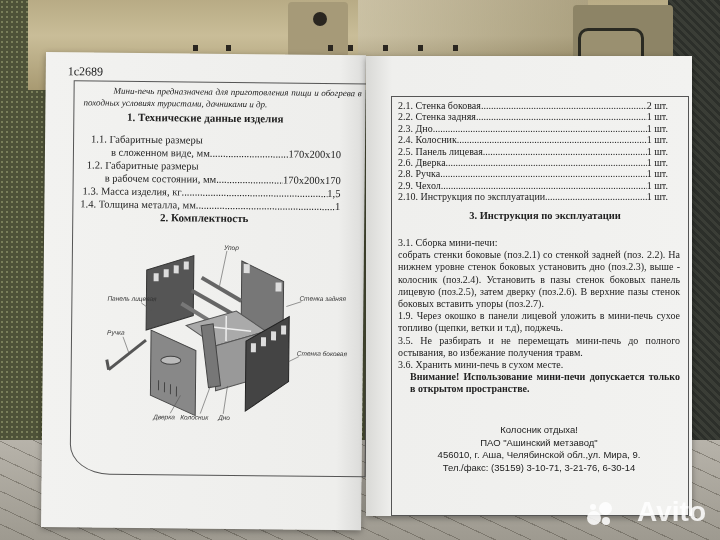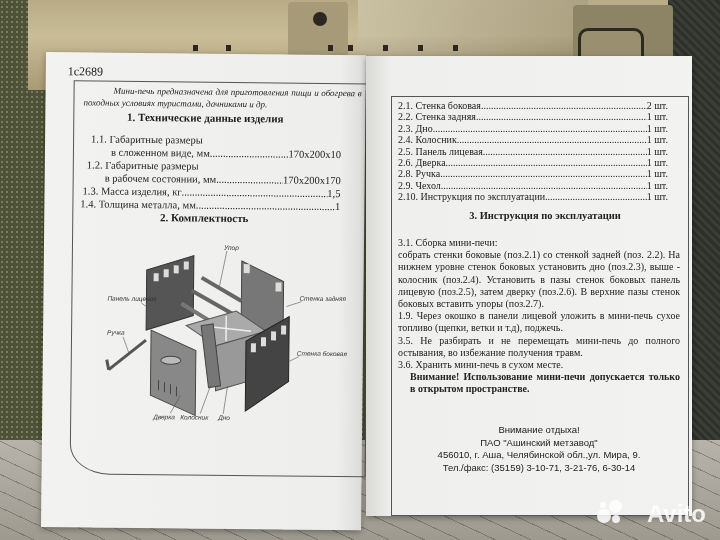--- a/index.html
+++ b/index.html
@@ -58,22 +58,22 @@
   .part-row{display:flex;white-space:nowrap;}
   .part-row .lead{flex:1;overflow:hidden;}
   .part-row .lead::after{content:"..........................................................................................................................";}
   .h3{position:absolute;left:25px;width:308px;text-align:center;font-weight:bold;font-size:10.5px;}
   .instr{position:absolute;left:32px;width:282px;font-size:10px;line-height:12.2px;text-align:justify;}
   .instr p{margin:0;}
   .warning{font-weight:bold;}
   .footer{position:absolute;left:25px;width:296px;text-align:center;
     font-family:"Liberation Sans",sans-serif;font-size:9.5px;line-height:12.5px;}
 
-  .watermark{position:absolute;right:14px;bottom:12px;display:flex;align-items:flex-start;gap:20px;
-    color:rgba(255,255,255,.85);font-family:"Liberation Sans",sans-serif;font-weight:bold;font-size:24px;}
+  .watermark{position:absolute;right:14px;bottom:12px;display:flex;align-items:flex-end;gap:20px;
+    color:rgba(255,255,255,.85);font-family:"Liberation Sans",sans-serif;font-weight:bold;font-size:28px;}
   .wm-dots{position:relative;width:30px;height:26px;}
   .wm-dots span{position:absolute;border-radius:50%;background:rgba(255,255,255,.85);}
 </style>
 </head>
 <body>
 
 <div class="bg-fabric"></div>
 <div class="bg-dark-right"></div>
 <div class="bg-metal">
   <div class="shine"></div>
@@ -240,21 +240,21 @@
   <div class="instr" style="top:181px">
     <p>3.1.  Сборка мини-печи:</p>
     <p>собрать стенки боковые (поз.2.1) со  стенкой задней (поз. 2.2). На нижнем уровне стенок боковых установить дно (поз.2.3), выше - колосник (поз.2.4). Установить в пазы стенок боковых панель лицевую (поз.2.5), затем дверку (поз.2.6). В верхние пазы стенок боковых вставить упоры (поз.2.7).</p>
     <p>1.9.  Через окошко в панели лицевой уложить в мини-печь сухое топливо (щепки,  ветки и т.д), поджечь.</p>
     <p>3.5. Не разбирать и не перемещать мини-печь до полного остывания,  во избежание получения травм.</p>
     <p>3.6. Хранить мини-печь в сухом месте.</p>
     <p class="warning" style="padding-left:12px">Внимание!  Использование  мини-печи  допускается только в открытом пространстве.</p>
   </div>
 
   <div class="footer" style="top:368px">
-    <div>Внимание отдыха!</div>
+    <div>Колосник отдыха!</div>
     <div>ПАО "Ашинский  метзавод"</div>
     <div>456010, г. Аша, Челябинской обл.,ул. Мира, 9.</div>
     <div>Тел./факс: (35159)  3-10-71, 3-21-76, 6-30-14</div>
   </div>
 </div>
 
 <div class="watermark">
   <div class="wm-dots">
     <span style="left:12px;top:0;width:13px;height:13px"></span>
     <span style="left:0;top:9px;width:14px;height:14px"></span>

